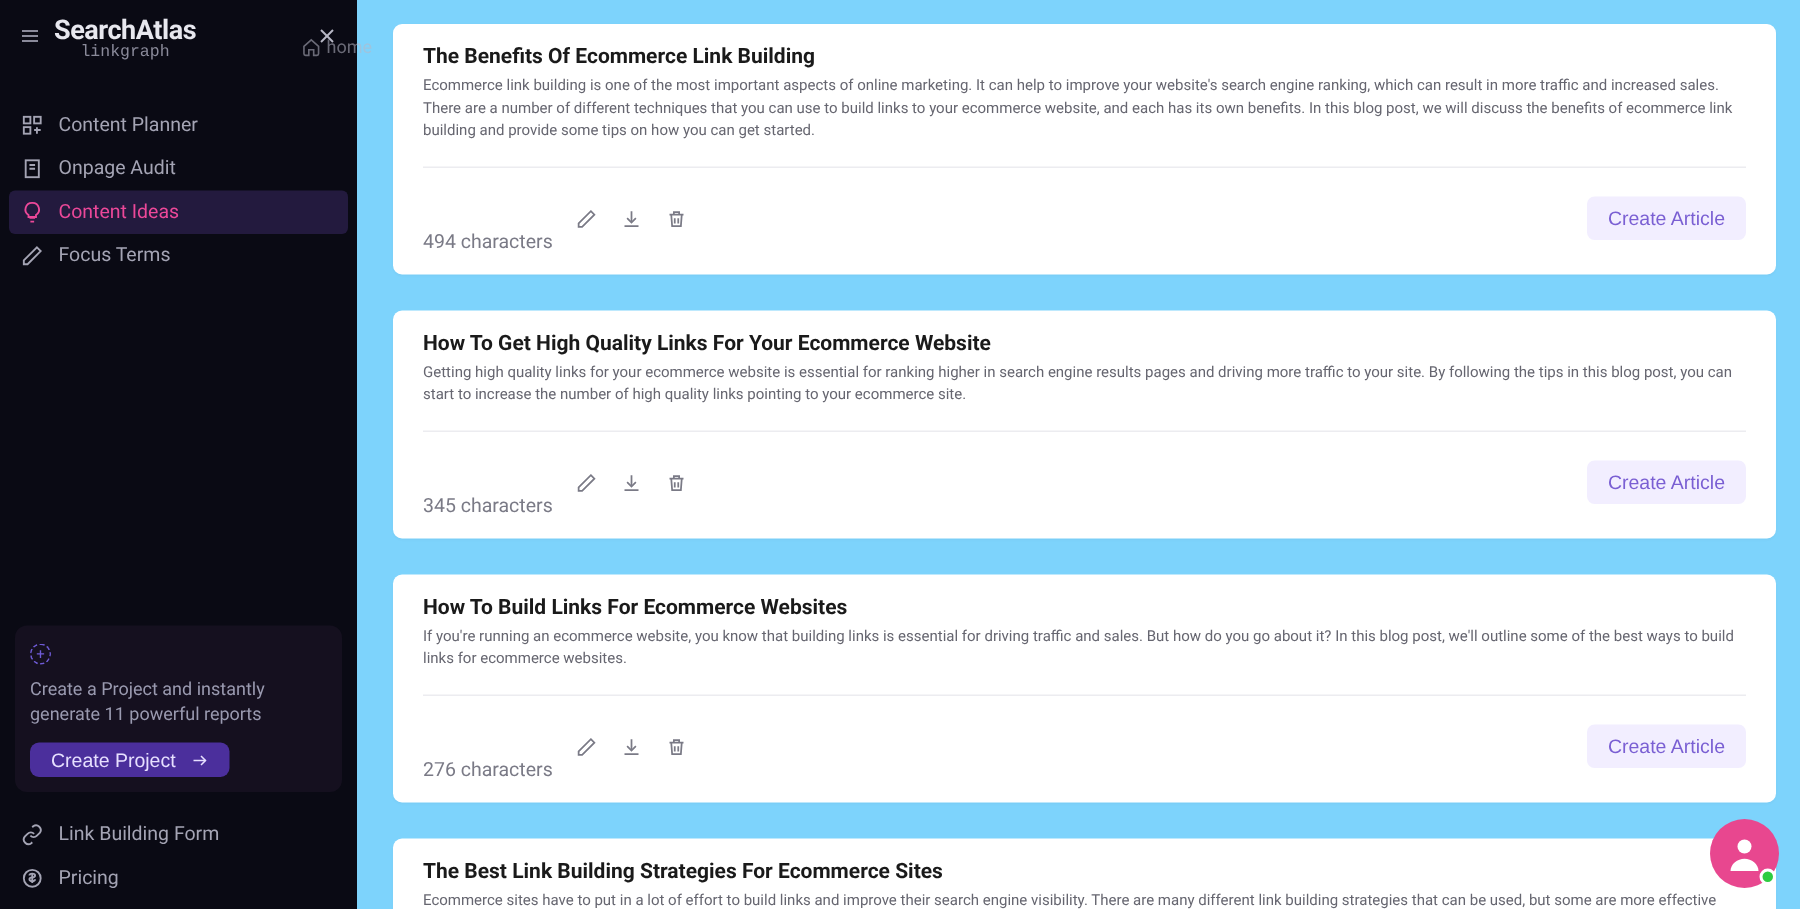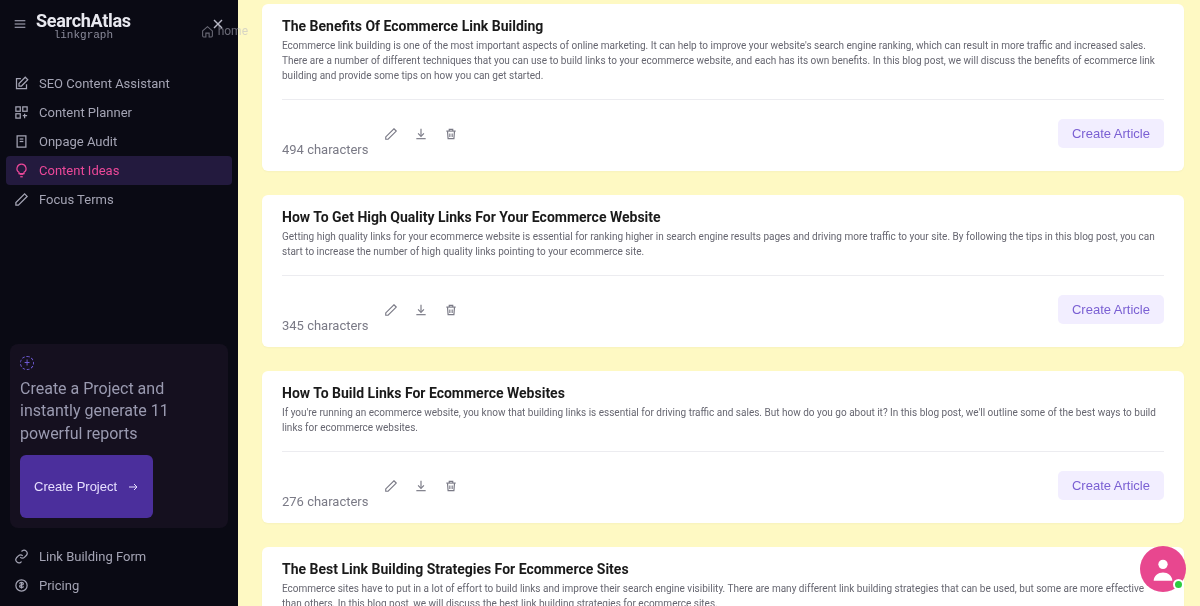--- a/index.html
+++ b/index.html
@@ -11,25 +11,25 @@
   .sb-logo { font-size: 18px; font-weight: 700; color: #e8e8ef; letter-spacing: -0.3px; }
   .sb-sub { font-size: 11px; color: #8a8a9a; text-align: center; margin-top: -2px; font-family: Liberation Mono, monospace; }
   .sb-hamburger { color:#8a8a9a; margin-right:8px; }
   .sb-close { margin-left: auto; color: #b8b8c6; font-size:16px;}
   .sb-nav { margin-top: 28px; display: flex; flex-direction: column; }
   .sb-item { display: flex; align-items: center; padding: 7px 14px; font-size: 13px; color: #a4a4b4; cursor: pointer; }
   .sb-item.active { background: #231a3e; color: #ec4899; border-radius: 4px; margin: 0 6px; padding-left: 8px; }
   .sb-item svg { width: 15px; height: 15px; margin-right: 10px; flex-shrink: 0; }
   .sb-promo { margin: auto 10px 10px 10px; padding: 12px 10px 10px 10px; background: #15101f; border-radius: 8px; }
   .sb-promo-plus { width: 14px; height: 14px; border: 1px dashed #6f5bd6; border-radius: 50%; display:flex; align-items:center; justify-content:center; font-size:10px; color:#6f5bd6; margin-bottom:8px;}
-  .sb-promo-text { font-size: 16px; color: #9a9ab0; line-height: 1.4; }
-  .sb-promo-btn { margin-top: 10px; background: #4b2f9c; color: #e7e0ff; border: none; padding: 24px 14px; font-size: 13px; border-radius: 6px; cursor: pointer; display:flex; align-items:center; gap:10px;}
+  .sb-promo-text { font-size: 12px; color: #9a9ab0; line-height: 1.4; }
+  .sb-promo-btn { margin-top: 10px; background: #4b2f9c; color: #e7e0ff; border: none; padding: 4px 14px; font-size: 13px; border-radius: 6px; cursor: pointer; display:flex; align-items:center; gap:10px;}
   .sb-bottom { padding: 4px 0 6px 0; }
   .breadcrumb-overlay { position: absolute; top: 24px; right: -10px; font-size: 12px; color: #b8b8c6; display:flex; align-items:center; gap:4px; opacity:0.55;}
-  .main { flex: 1; background: #fef9c3; padding: 4px 16px 16px 24px; overflow: hidden; }
+  .main { flex: 1; background: #7dd3fc; padding: 16px 16px 16px 24px; overflow: hidden; }
   .cards { display: flex; flex-direction: column; gap: 24px; }
   .card { background: #ffffff; border-radius: 6px; padding: 14px 20px 14px 20px; box-shadow: 0 1px 2px rgba(0,0,0,0.03); }
   .card-title { font-size: 14px; font-weight: 700; color: #1a1a1a; margin-bottom: 4px; }
   .card-body { font-size: 10px; color: #666670; line-height: 1.5; }
   .card-divider { height: 1px; background: #ececf0; margin: 16px 0 10px 0; }
   .card-footer { display: flex; align-items: center; }
   .char-count { font-size: 13px; color: #7a7a86; margin-right: 16px; margin-top: 32px; }
   .footer-icons { display: flex; gap: 16px; }
   .footer-icons svg { width: 14px; height: 14px; color: #7a7a86; cursor: pointer; }
   .create-btn { margin-left: auto; background: #f2eeff; color: #7a5fd3; border: none; padding: 7px 14px; font-size: 13px; border-radius: 5px; cursor: pointer; }
@@ -64,27 +64,20 @@
         <svg viewBox="0 0 24 24" width="13" height="13" fill="none" stroke="currentColor" stroke-width="2">
             <path d="M3 11l9-8 9 8v9a2 2 0 0 1-2 2h-4v-7h-6v7H5a2 2 0 0 1-2-2z"></path>
           </svg>
         <span>home</span>
       </div>
     </div>
 
     <div class="sb-nav">
       <div class="sb-item">
         <svg viewBox="0 0 24 24" fill="none" stroke="currentColor" stroke-width="2">
-            <path d="M11 4H4v16h16v-7"></path>
-            <path d="M18 2l4 4-10 10H8v-4z"></path>
-          </svg>
-        <span>SEO Content Assistant</span>
-      </div>
-      <div class="sb-item">
-        <svg viewBox="0 0 24 24" fill="none" stroke="currentColor" stroke-width="2">
             <rect x="3" y="3" width="7" height="7"></rect>
             <rect x="14" y="3" width="7" height="7"></rect>
             <rect x="3" y="14" width="7" height="7"></rect>
             <line x1="17" y1="14" x2="17" y2="21"></line>
             <line x1="14" y1="17" x2="21" y2="17"></line>
           </svg>
         <span>Content Planner</span>
       </div>
       <div class="sb-item">
         <svg viewBox="0 0 24 24" fill="none" stroke="currentColor" stroke-width="2">

